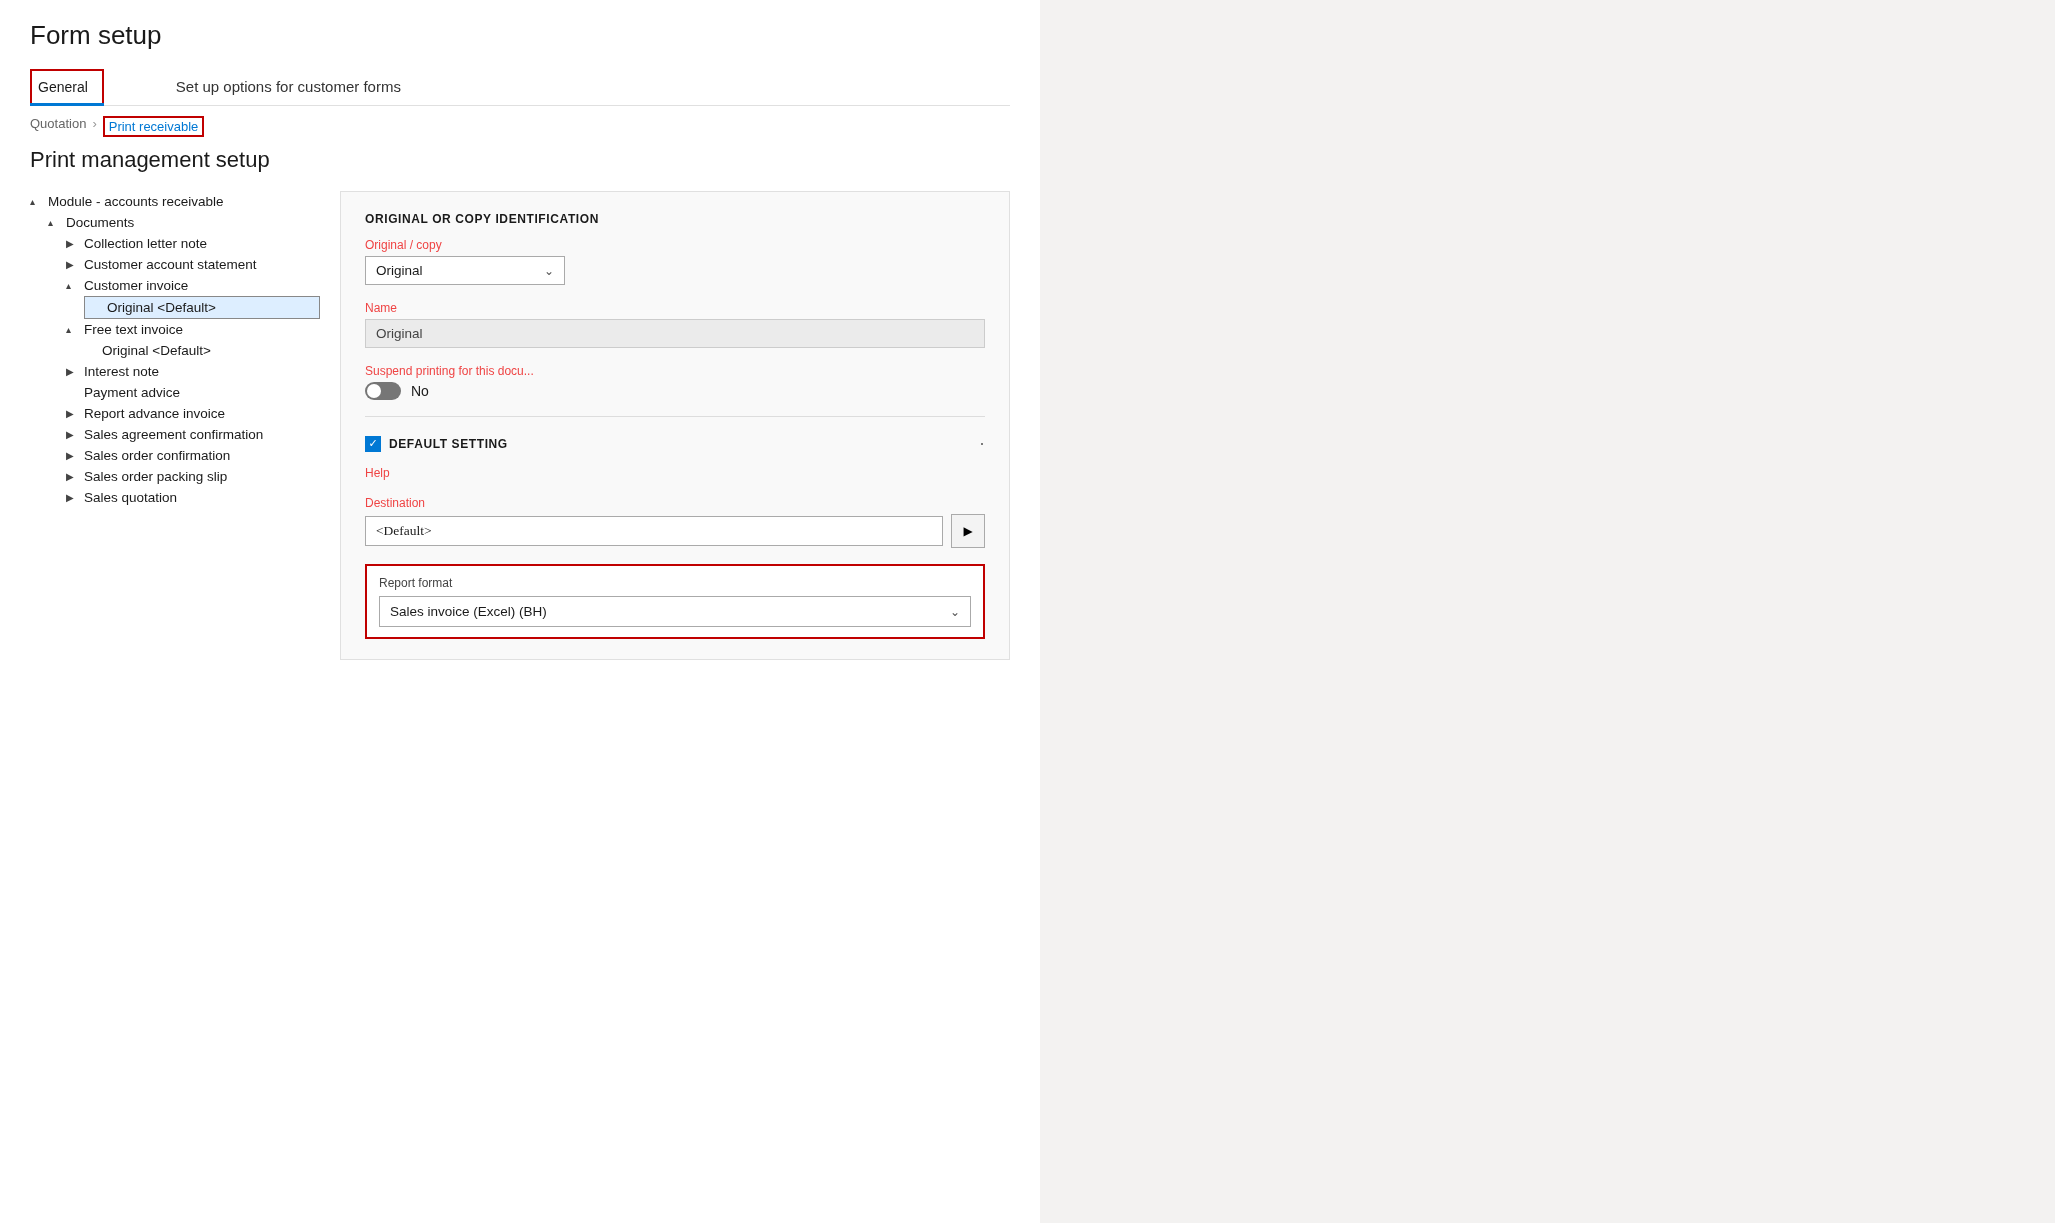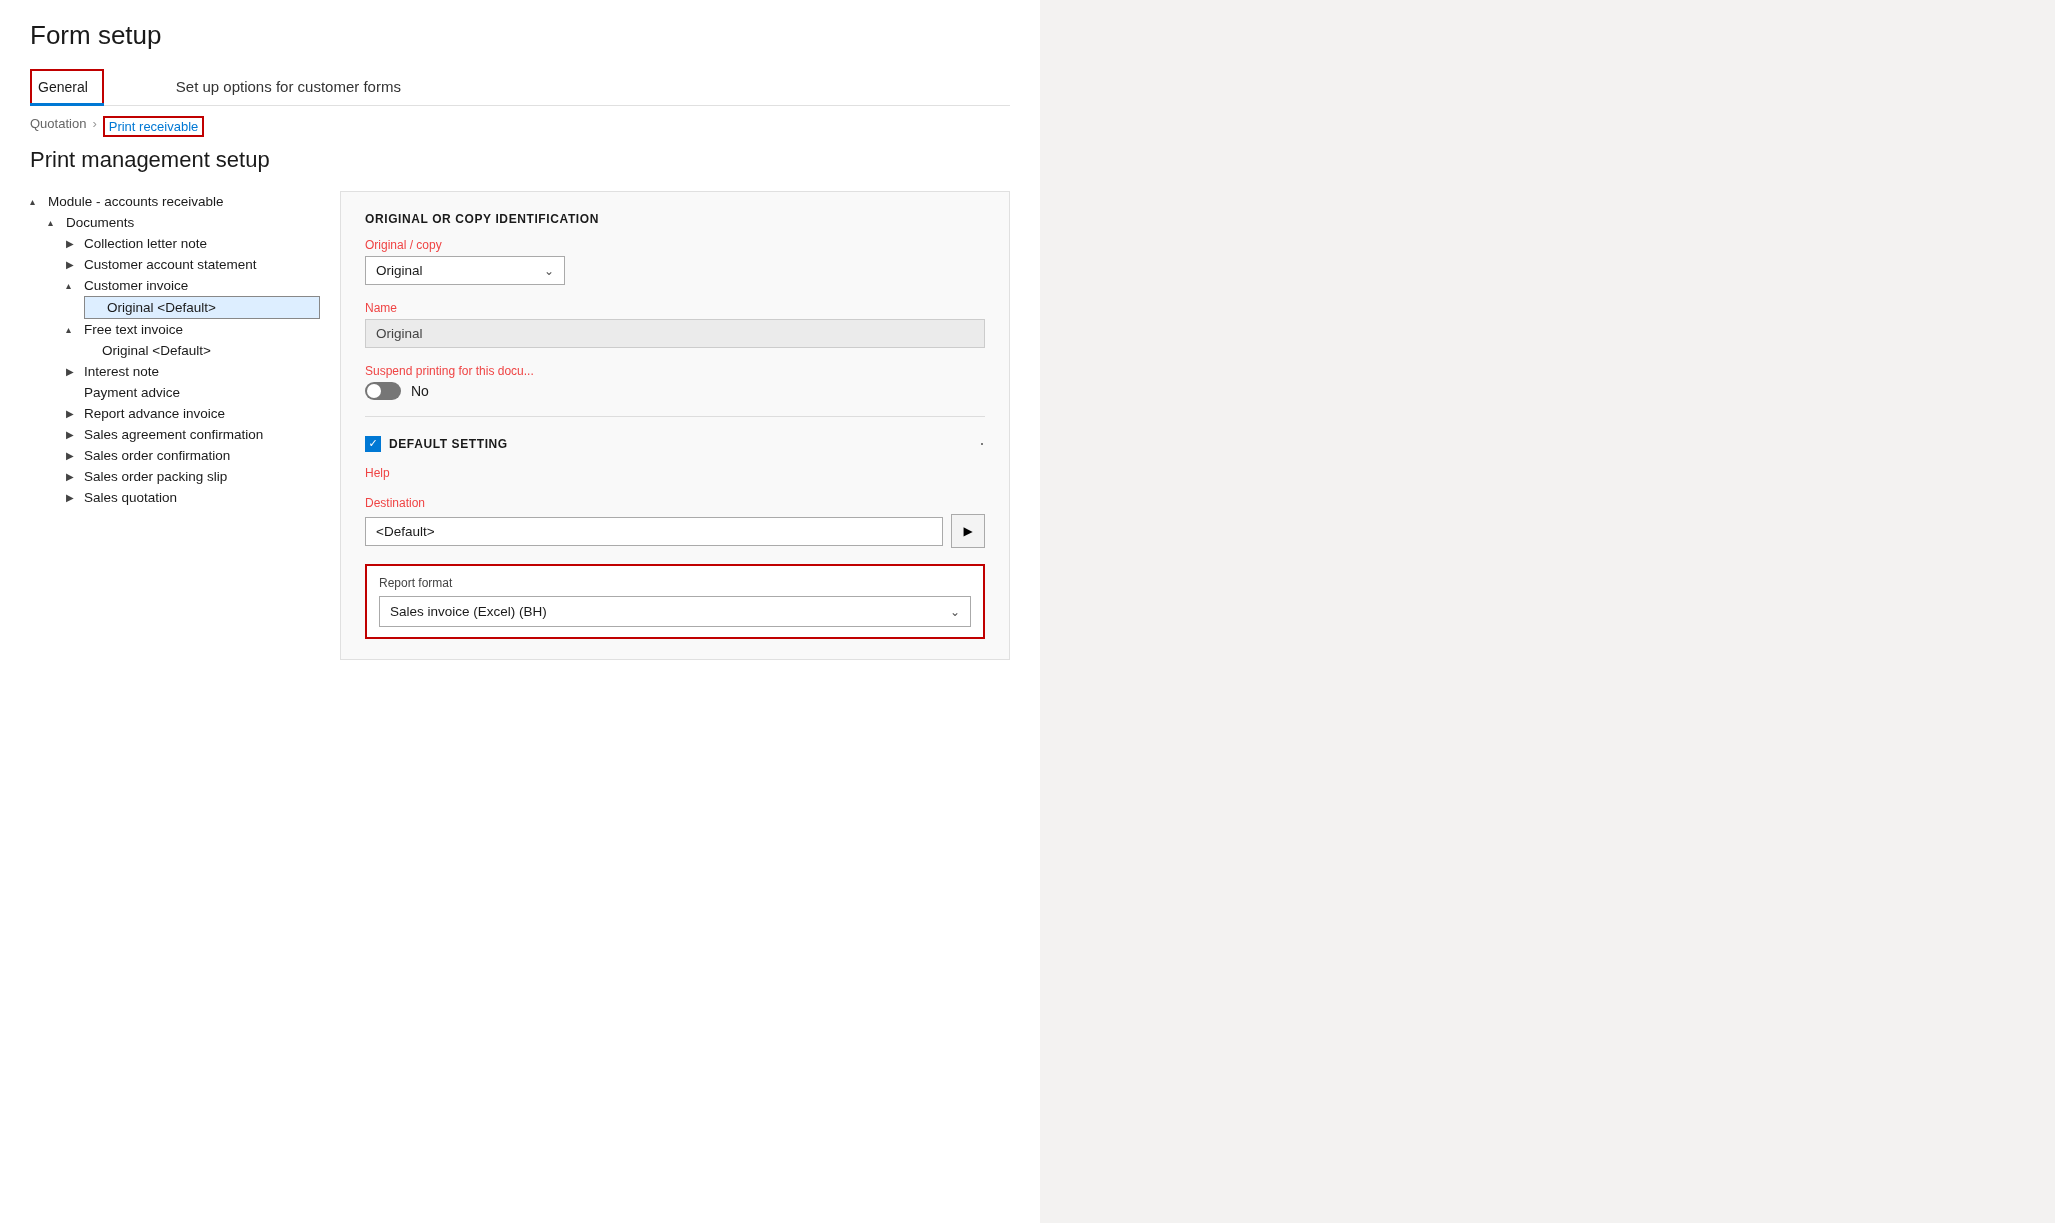--- a/index.html
+++ b/index.html
@@ -213,20 +213,21 @@
       align-items: center;
       gap: 8px;
       margin-bottom: 4px;
     }
     .destination-field {
       flex: 1;
       background: #fff;
       border: 1px solid #aaa;
       padding: 6px 10px;
       font-size: 13.5px;
+      font-family: Liberation Serif, serif;
     }
     .dest-button {
       width: 34px;
       height: 34px;
       border: 1px solid #aaa;
       background: #f3f3f3;
       cursor: pointer;
       display: flex;
       align-items: center;
       justify-content: center;

